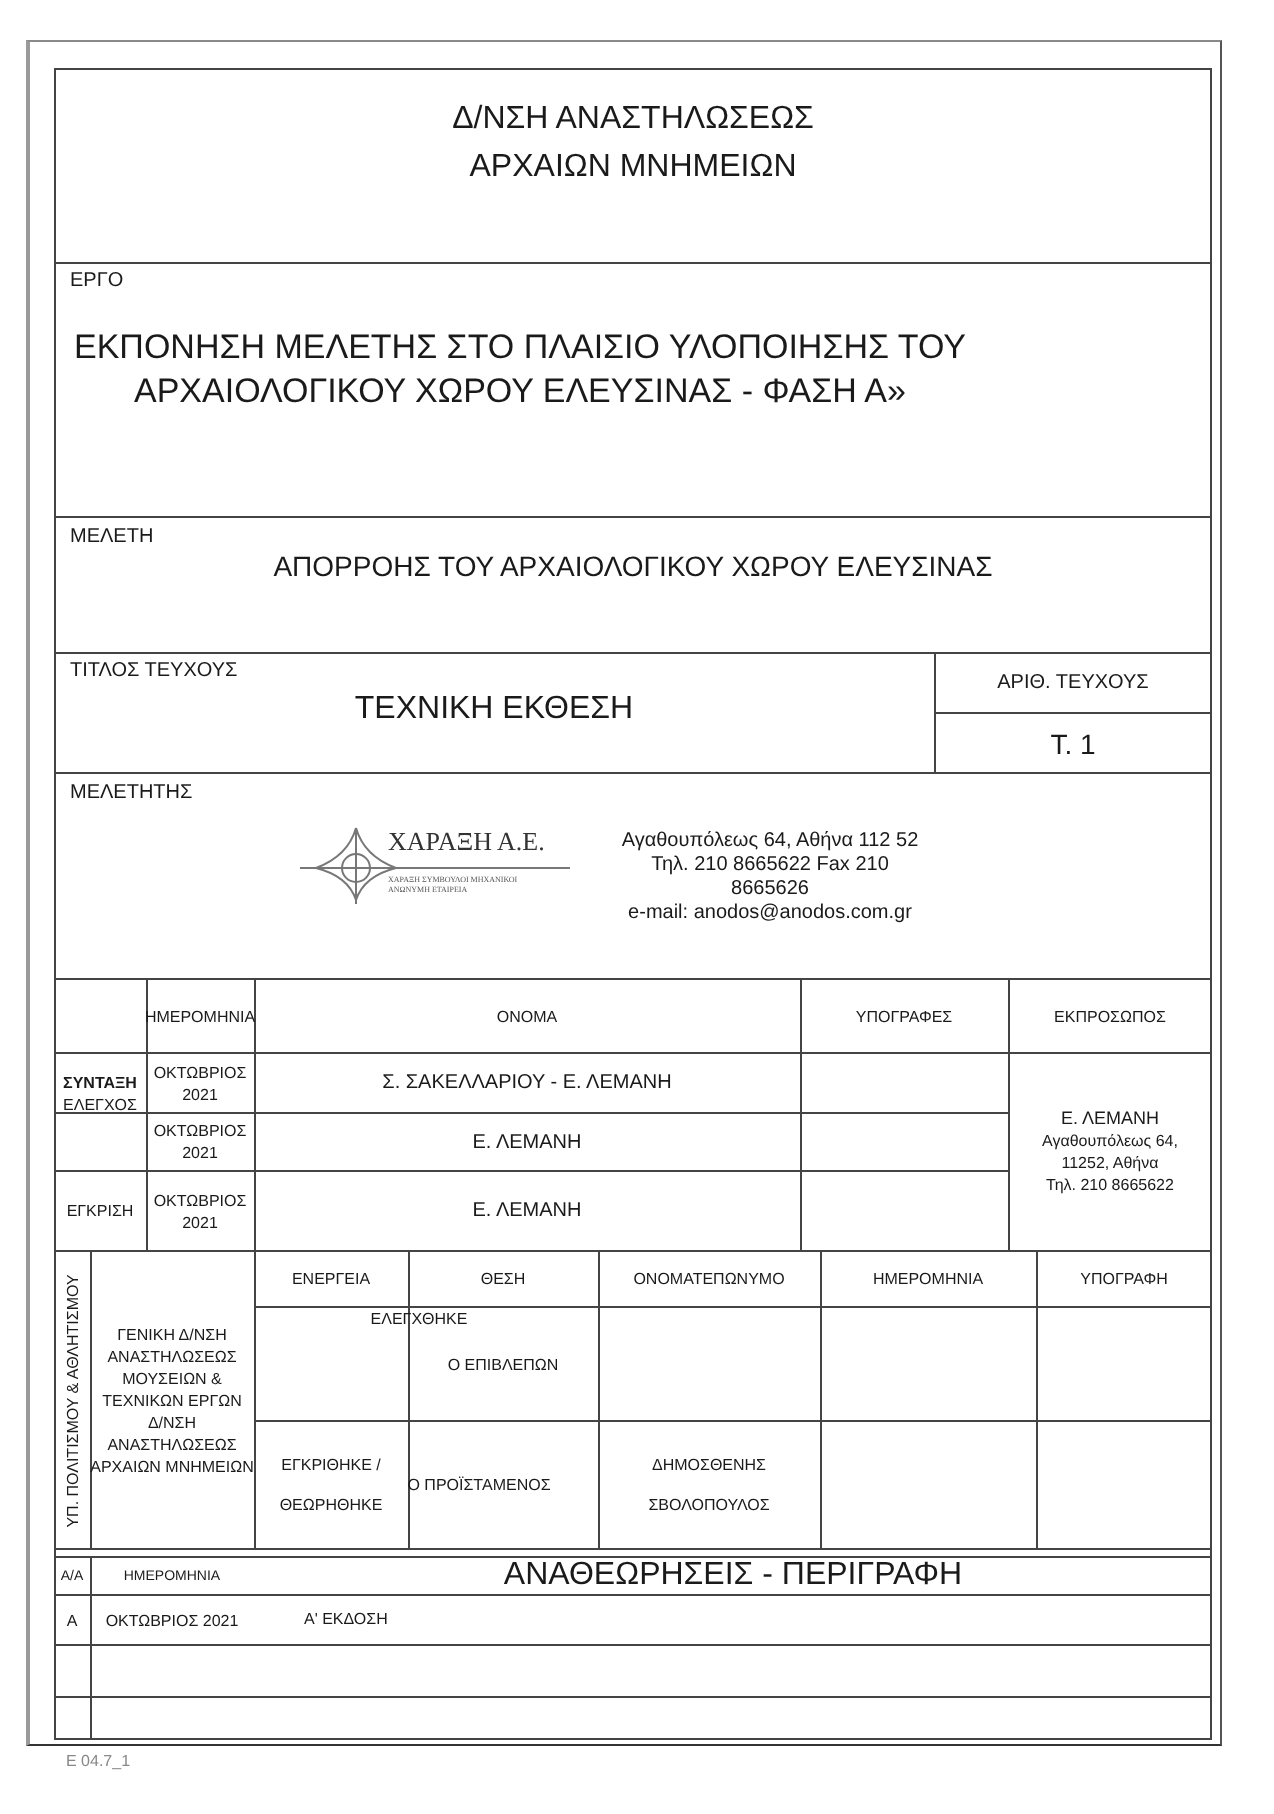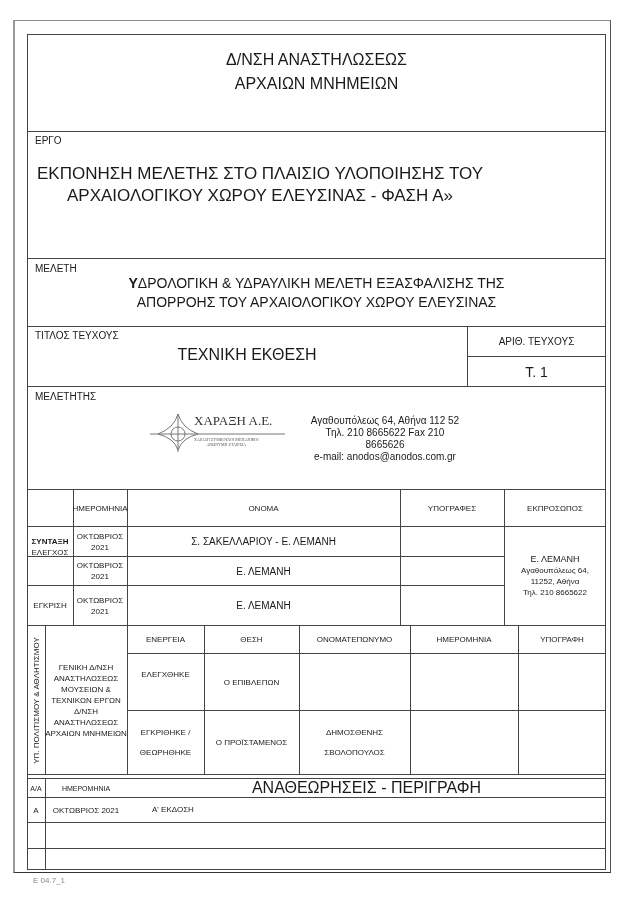--- a/index.html
+++ b/index.html
@@ -1,18 +1,18 @@
 <!DOCTYPE html>
 <html><head>
 <meta charset="utf-8">
 <style>
   html, body { margin:0; padding:0; background:#ffffff; }
   body { width:637px; height:907px; position:relative; overflow:hidden;
          font-family:"Liberation Sans", sans-serif; color:#1a1a1a; }
-  .abs { position:absolute;text-align:center; }
+  .abs { position:absolute; }
   .outer { left:13px; top:20px; width:598px; height:853px; border-top:1px solid #8a8a8a; border-left:2px solid #9a9a9a; border-right:1px solid #555; border-bottom:1px solid #333; box-sizing:border-box; }
   .inner { left:27px; top:34px; width:579px; height:836px; border:1px solid #444; box-sizing:border-box; }
   .hline { position:absolute; height:0; border-top:1px solid #444; }
   .vline { position:absolute; width:0; border-left:1px solid #444; }
   .center { text-align:center; }
   .t16 { font-size:16px; line-height:24px; }
   .t17 { font-size:17px; line-height:22px; }
   .t14 { font-size:14px; line-height:19px; }
   .lbl { font-size:10px; }
   .sm { font-size:8px; line-height:11px; }
@@ -33,21 +33,20 @@
 
 <div class="abs lbl" style="left:35px;top:135px;">ΕΡΓΟ</div>
 <div class="abs center t17" style="left:27px;top:163px;width:466px;">
   <div>ΕΚΠΟΝΗΣΗ ΜΕΛΕΤΗΣ ΣΤΟ ΠΛΑΙΣΙΟ ΥΛΟΠΟΙΗΣΗΣ ΤΟΥ</div>
   <div>ΑΡΧΑΙΟΛΟΓΙΚΟΥ ΧΩΡΟΥ ΕΛΕΥΣΙΝΑΣ - ΦΑΣΗ Α»</div>
 </div>
 <div class="hline" style="left:27px;top:258px;width:579px;"></div>
 
 <div class="abs lbl" style="left:35px;top:263px;">ΜΕΛΕΤΗ</div>
 <div class="abs center t14" style="left:27px;top:274px;width:579px;">
-  <div><b>Υ</b><span>ΔΡΟΛΟΓΙΚΗ &amp; ΥΔΡΑΥΛΙΚΗ ΜΕΛΕΤΗ ΕΞΑΣΦΑΛΙΣΗΣ ΤΗΣ</span></div>
   <div>ΑΠΟΡΡΟΗΣ ΤΟΥ ΑΡΧΑΙΟΛΟΓΙΚΟΥ ΧΩΡΟΥ ΕΛΕΥΣΙΝΑΣ</div>
 </div>
 <div class="hline" style="left:27px;top:326px;width:579px;"></div>
 
 <div class="abs lbl" style="left:35px;top:330px;">ΤΙΤΛΟΣ ΤΕΥΧΟΥΣ</div>
 <div class="abs center" style="left:27px;top:346px;width:440px;font-size:16px;">ΤΕΧΝΙΚΗ ΕΚΘΕΣΗ</div>
 <div class="vline" style="left:467px;top:326px;height:60px;"></div>
 <div class="cell lbl" style="left:467px;top:327px;width:139px;height:29px;">ΑΡΙΘ. ΤΕΥΧΟΥΣ</div>
 <div class="hline" style="left:467px;top:356px;width:139px;"></div>
 <div class="cell" style="left:467px;top:357px;width:139px;height:29px;font-size:14px;">Τ. 1</div>
@@ -146,28 +145,28 @@
   <span>ΑΝΑΣΤΗΛΩΣΕΩΣ</span>
   <span>ΑΡΧΑΙΩΝ ΜΝΗΜΕΙΩΝ</span>
 </div>
 
 <div class="cell sm" style="left:127px;top:626px;width:77px;height:27px;">ΕΝΕΡΓΕΙΑ</div>
 <div class="cell sm" style="left:204px;top:626px;width:95px;height:27px;">ΘΕΣΗ</div>
 <div class="cell sm" style="left:299px;top:626px;width:111px;height:27px;">ΟΝΟΜΑΤΕΠΩΝΥΜΟ</div>
 <div class="cell sm" style="left:410px;top:626px;width:108px;height:27px;">ΗΜΕΡΟΜΗΝΙΑ</div>
 <div class="cell sm" style="left:518px;top:626px;width:88px;height:27px;">ΥΠΟΓΡΑΦΗ</div>
 
-<div class="cell sm" style="left:127px;top:646px;width:77px;height:56px;">ΕΛΕΓΧΘΗΚΕ</div>
+<div class="cell sm" style="left:127px;top:631px;width:77px;height:56px;padding-left:44px;">ΕΛΕΓΧΘΗΚΕ</div>
 <div class="cell sm" style="left:204px;top:654px;width:95px;height:56px;">Ο ΕΠΙΒΛΕΠΩΝ</div>
 
 <div class="cell sm" style="left:127px;top:711px;width:77px;height:63px;flex-direction:column;line-height:20px;">
   <span>ΕΓΚΡΙΘΗΚΕ /</span>
   <span>ΘΕΩΡΗΘΗΚΕ</span>
 </div>
-<div class="cell sm" style="left:204px;top:711px;width:95px;height:63px;">Ο ΠΡΟΪΣΤΑΜΕΝΟΣ</div>
+<div class="cell sm" style="left:192px;top:711px;width:95px;height:63px;">Ο ΠΡΟΪΣΤΑΜΕΝΟΣ</div>
 <div class="cell sm" style="left:299px;top:711px;width:111px;height:63px;flex-direction:column;line-height:20px;">
   <span>ΔΗΜΟΣΘΕΝΗΣ</span>
   <span>ΣΒΟΛΟΠΟΥΛΟΣ</span>
 </div>
 
 <div class="vline" style="left:45px;top:778px;height:92px;"></div>
 <div class="hline" style="left:27px;top:797px;width:579px;"></div>
 <div class="hline" style="left:27px;top:822px;width:579px;"></div>
 <div class="hline" style="left:27px;top:848px;width:579px;"></div>
 

